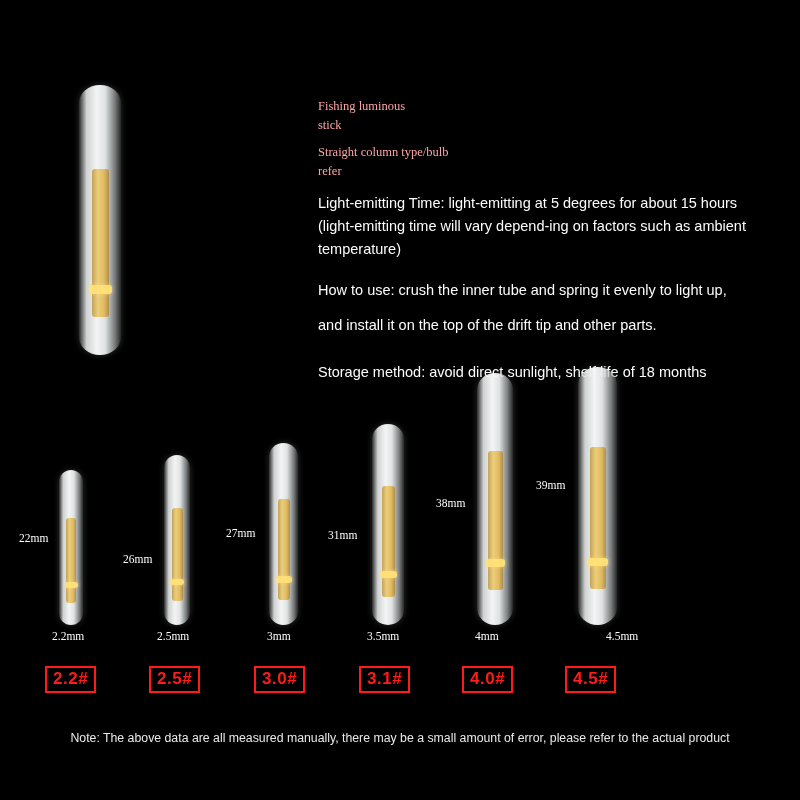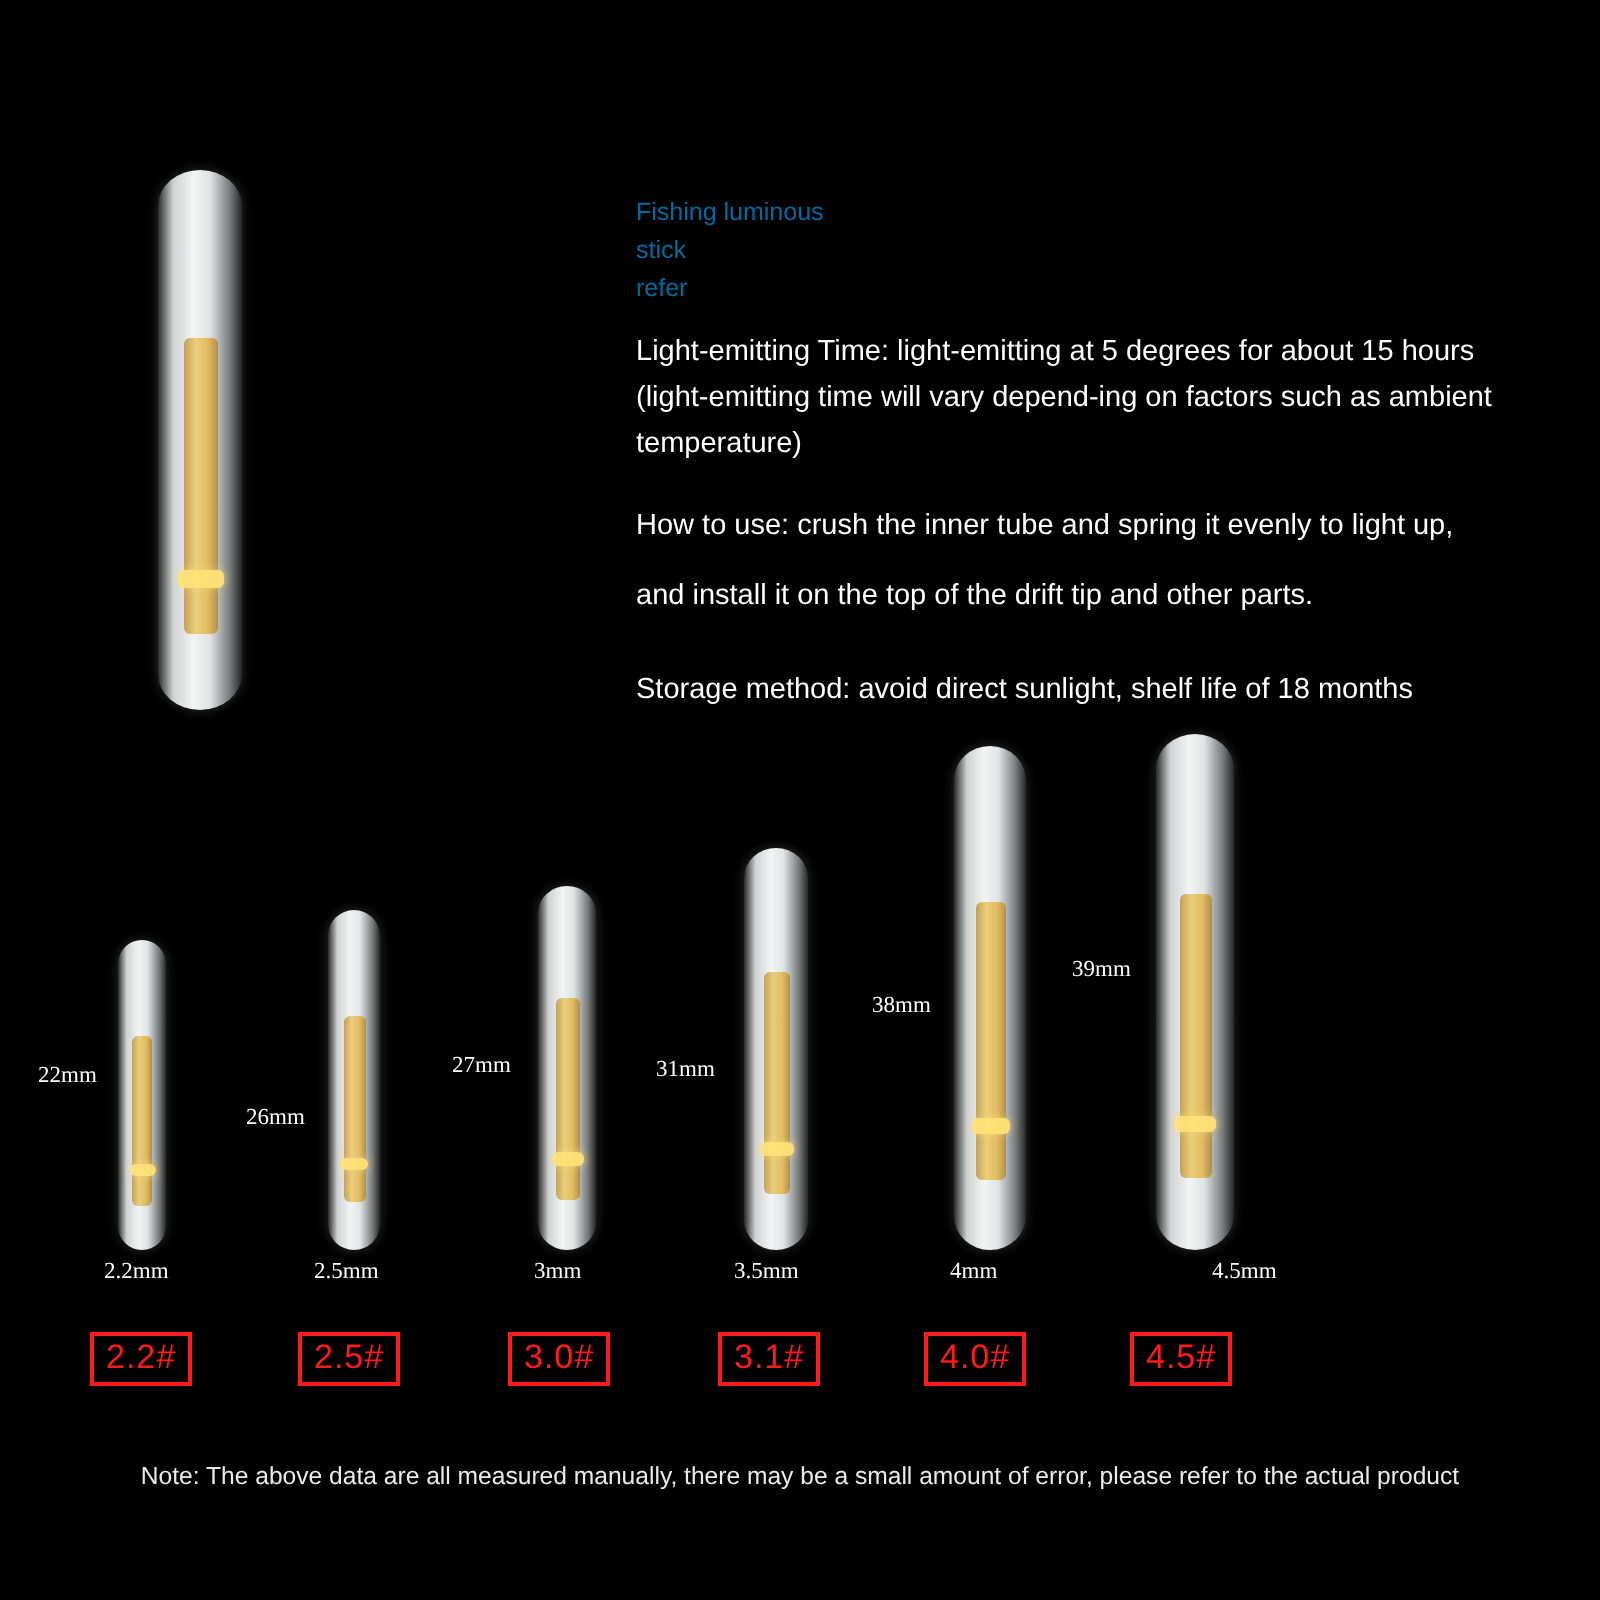--- a/index.html
+++ b/index.html
@@ -70,23 +70,23 @@
   
   .text-block {
     position: absolute;
     left: 318px;
     top: 98px;
     width: 432px;
   }
   .t-small {
     font-size: 12.5px;
     line-height: 17px;
-    color: #0369a1;
+    color: #fca5a5;
     margin: 0 0 2px 0;
-    font-family: Liberation Sans, sans-serif;
+    font-family: Liberation Serif, serif;
   }
   .t-body {
     font-size: 14.5px;
     line-height: 23px;
     color: #fdfdfd;
     margin: 12px 0 0 0;
   }
   .t-body.loose {
     line-height: 35px;
   }
@@ -111,21 +111,21 @@
     position: absolute;
     font-size: 11.5px;
     color: #ffffff;
     white-space: nowrap;
   }
   .model-box {
     position: absolute;
     border: 2px solid #ff1b1b;
     color: #ff1b1b;
     font-size: 17px;
-    font-weight: normal;
+    font-weight: bold;
     padding: 1px 6px 2px 6px;
     letter-spacing: 0.5px;
     background: #000;
     line-height: 20px;
   }
 
   
   .footer-note {
     position: absolute;
     left: 0;
@@ -143,20 +143,21 @@
 
   <div class="hero-stick">
     <div class="tube"></div>
     <div class="tube-inner"></div>
     <div class="tube-node" style="top:74%;"></div>
   </div>
 
   <div class="text-block">
     <p class="t-small">Fishing luminous</p>
     <p class="t-small">stick</p>
+    <p class="t-small" style="margin-top:10px;">Straight column type/bulb</p>
     <p class="t-small">refer</p>
     <p class="t-body">Light-emitting Time: light-emitting at 5 degrees for about 15 hours (light-emitting time will vary depend-ing on factors such as ambient temperature)</p>
     <p class="t-body loose">How to use: crush the inner tube and spring it evenly to light up, and install it on the top of the drift tip and other parts.</p>
     <p class="t-body" style="margin-top:18px;">Storage method: avoid direct sunlight, shelf life of 18 months</p>
   </div>
 
   <div class="size-item" style="left:55px; bottom:175px; width:32px; height:155px;">
     <div class="size-stick" style="left:4px; width:24px; height:155px;">
       <div class="tube" style="border-radius:12px/12px;"></div>
       <div class="tube-inner"></div>

